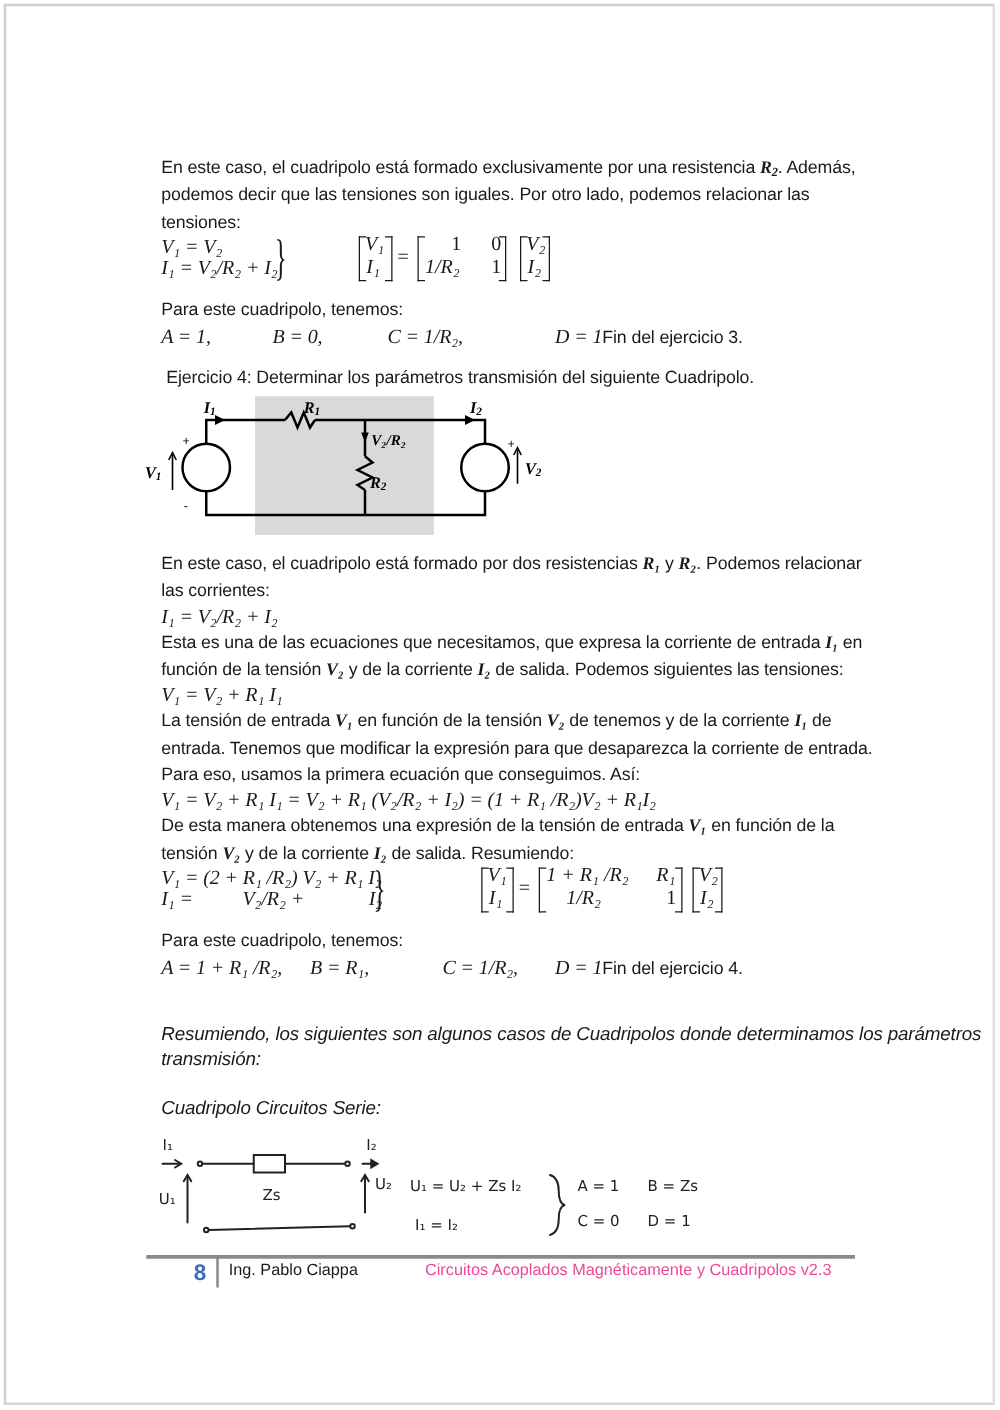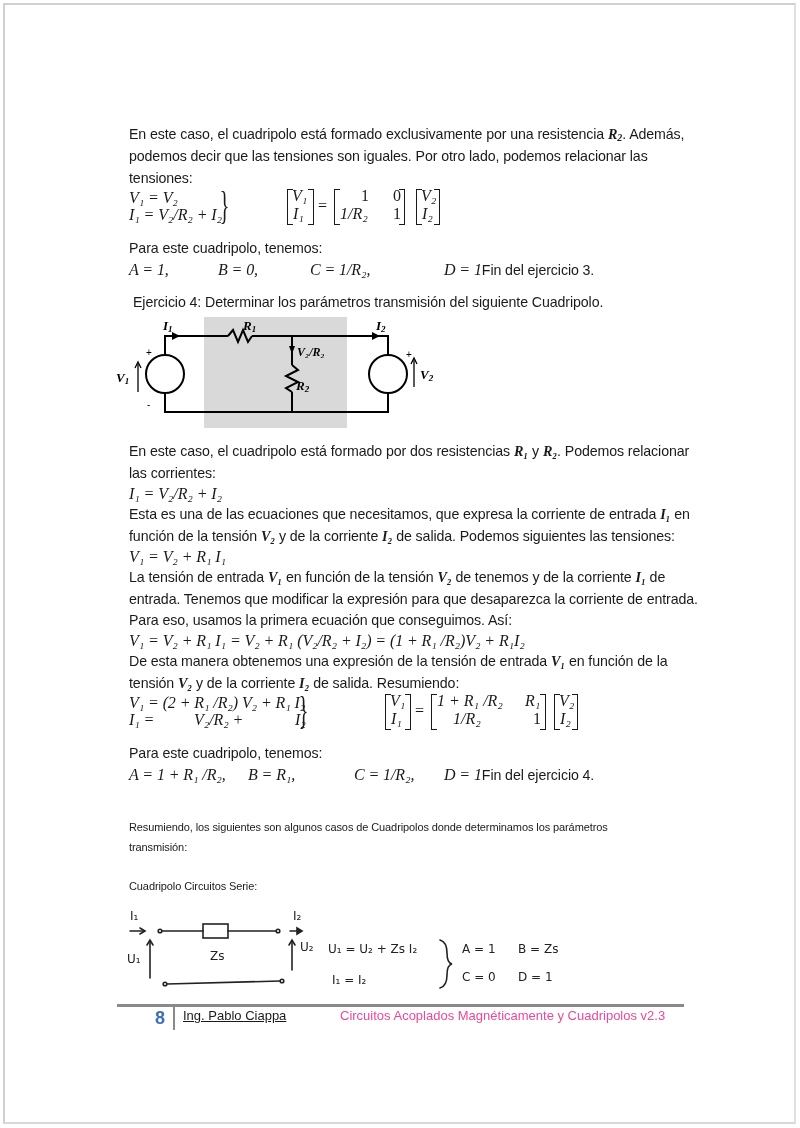--- a/index.html
+++ b/index.html
@@ -2,34 +2,34 @@
 <html><head>
 <meta charset="utf-8">
 <style>
   html, body { margin:0; padding:0; background:#ffffff; }
   body { width:800px; height:1128px; position:relative; overflow:hidden;
          font-family:"Liberation Sans", sans-serif; color:#1a1a1a; }
   .page-border { position:absolute; left:3px; top:3px; width:793px; height:1121px;
          border-left:2px solid #d0d0d0; border-top:2px solid #d0d0d0;
          border-right:2px solid #e0e0e0; border-bottom:2px solid #d8d8d8; box-sizing:border-box; }
   .txt { position:absolute; left:117px; font-size:14.2px; line-height:21px; white-space:nowrap; letter-spacing:-0.1px;margin-left:12px; }
-  .small { font-size:11px; }
+  .small { font-size:15px;font-style:italic; }
   .m { font-family:"Liberation Serif", serif; font-style:italic; font-size:16px; }
   .mu { font-family:"Liberation Serif", serif; font-style:normal; font-size:16px; }
   .b { font-family:"Liberation Serif", serif; font-weight:bold; font-style:italic; }
   sub { font-size:70%; vertical-align:-0.25em; line-height:0; }
   .brace { position:absolute; font-family:"Liberation Serif", serif; font-size:40px; line-height:40px; transform:scaleX(0.5); }
   .bracket { position:absolute; border:1.4px solid #1a1a1a; width:5px; }
   .bl { border-right:none; }
   .br { border-left:none; }
   .cell { position:absolute; white-space:nowrap; font-family:"Liberation Serif", serif; font-size:16px; }
   .footer-line { position:absolute; left:117px; top:1004px; width:567px; height:3px; background:#8a8a8a; }
   .footer-sep { position:absolute; left:173px; top:1006px; width:2px; height:24px; background:#8a8a8a; }
   .page-num { position:absolute; left:155px; top:1008px; font-size:18px; font-weight:bold; color:#3b6fb6; }
-  .footer-author { position:absolute; left:183px; top:1008px; font-size:13px; color:#1a1a1a;text-decoration:underline; }
+  .footer-author { position:absolute; left:183px; top:1008px; font-size:13px; color:#1a1a1a; }
   .footer-title { position:absolute; left:340px; top:1008px; font-size:13px; color:#ec4899; }
 </style>
 </head>
 <body>
 
 <div class="page-border"></div>
 
 <div class="txt" style="top:124px;"><span>En este caso, el cuadripolo está formado exclusivamente por una resistencia </span><span class="b"><span>R</span><sub>2</sub></span><span>. Además,</span></div>
 <div class="txt" style="top:146px;">podemos decir que las tensiones son iguales. Por otro lado, podemos relacionar las</div>
 <div class="txt" style="top:168px;text-align:center;">tensiones:</div>

